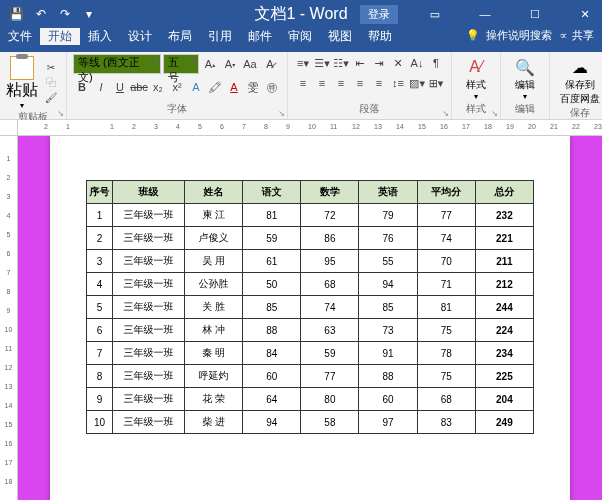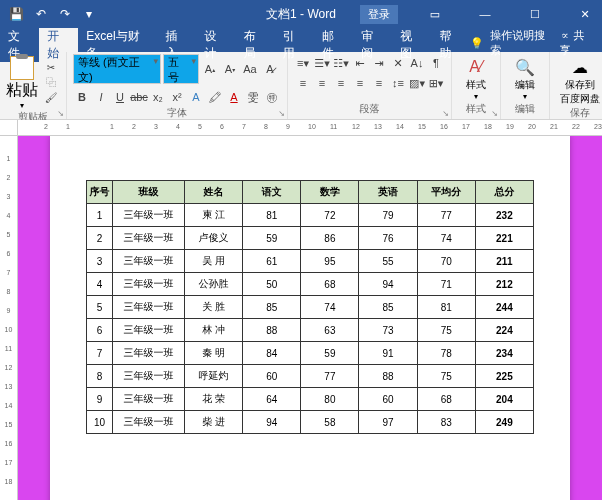--- a/index.html
+++ b/index.html
@@ -1,40 +1,40 @@
 <!DOCTYPE html>
 <html><head>
 <meta charset="utf-8">
 <style>
 *{margin:0;padding:0;box-sizing:border-box;font-family:"Microsoft YaHei","SimSun",sans-serif}
 body{background:#fff;width:602px;height:500px;overflow:hidden;font-size:11px}
 .titlebar{height:28px;background:#2b579a;color:#fff;display:flex;align-items:center;position:relative}
 .qat{display:flex;gap:2px;padding-left:6px;align-items:center}
 .qat-btn{width:22px;height:22px;display:flex;align-items:center;justify-content:center;color:#fff;font-size:12px}
-.doctitle{position:absolute;left:50%;transform:translateX(-50%);font-size:12px}
+.doctitle{position:absolute;left:50%;transform:translateX(-50%);font-size:16px}
 .win-controls{margin-left:auto;display:flex;align-items:center;gap:16px}
 .win-btn{width:34px;height:28px;display:flex;align-items:center;justify-content:center;font-size:11px}
 .login-badge{background:#4a78b8;padding:2px 8px;font-size:11px;margin-right:4px}
 .menubar{height:24px;background:#2b579a;display:flex;align-items:flex-start;color:#fff;font-size:12px}
 .menu-tab{padding:0 8px;display:flex;align-items:center;cursor:pointer}
 .menu-tab.file{background:#2b579a}
 .menu-tab.active{background:#f3f3f3;color:#2b579a}
 .menu-spacer{flex:1}
 .menu-right{display:flex;align-items:center;gap:6px;padding-right:8px;font-size:11px}
 .ribbon{height:68px;background:#f3f3f3;border-bottom:1px solid #d4d4d4;display:flex;font-size:11px}
 .rgroup{border-right:1px solid #e0e0e0;padding:2px 6px 2px 6px;display:flex;flex-direction:column;position:relative}
 .rgroup-label{text-align:center;font-size:10px;color:#666;margin-top:auto;padding-bottom:1px}
 .rgroup-body{display:flex;gap:4px;flex:1}
 .paste-big{display:flex;flex-direction:column;align-items:center;width:32px}
 .paste-icon{width:24px;height:24px;background:#fff;border:1px solid #d4a03c;position:relative;margin-top:2px}
 .paste-icon::before{content:"";position:absolute;top:-3px;left:5px;width:12px;height:5px;background:#888;border-radius:2px}
 .mini-col{display:flex;flex-direction:column;gap:1px;justify-content:center}
 .mini-btn{width:18px;height:14px;display:flex;align-items:center;justify-content:center;font-size:10px;color:#444}
 .font-row{display:flex;gap:2px;align-items:center;margin-bottom:2px}
-.font-sel{height:30px;border:1px solid #ccc;background:#0ea5e9;font-size:11px;padding:0 14px 0 4px;position:relative}
+.font-sel{height:20px;border:1px solid #ccc;background:#4d7c0f;font-size:11px;padding:0 14px 0 4px;position:relative}
 .font-sel::after{content:"▾";position:absolute;right:2px;top:1px;font-size:9px;color:#666}
 .fsel-name{width:88px}
 .fsel-size{width:36px}
 .btn-row{display:flex;gap:1px}
 .rbtn{width:18px;height:18px;display:flex;align-items:center;justify-content:center;font-size:11px;color:#444}
 .para-col{display:flex;flex-direction:column;gap:2px}
 .big-btn{display:flex;flex-direction:column;align-items:center;width:36px;padding-top:2px;font-size:10px}
 .big-btn .ic{width:22px;height:22px;display:flex;align-items:center;justify-content:center;font-size:16px}
 .ruler-h{height:16px;background:#fff;border-bottom:1px solid #ccc;position:relative;font-size:7px;color:#666;overflow:hidden;display:flex}
 .ruler-v{width:18px;background:#fff;border-right:1px solid #ccc;font-size:7px;color:#666;overflow:hidden}
@@ -68,21 +68,20 @@
     <div class="win-btn">▭</div>
     <div class="win-btn">—</div>
     <div class="win-btn">☐</div>
     <div class="win-btn">✕</div>
   </div>
 </div>
 
 <div class="menubar">
   <div class="menu-tab file">文件</div>
   <div class="menu-tab active">开始</div>
-  <div class="menu-tab">Excel与财务</div>
   <div class="menu-tab">插入</div>
   <div class="menu-tab">设计</div>
   <div class="menu-tab">布局</div>
   <div class="menu-tab">引用</div>
   <div class="menu-tab">邮件</div>
   <div class="menu-tab">审阅</div>
   <div class="menu-tab">视图</div>
   <div class="menu-tab">帮助</div>
   <div class="menu-spacer"></div>
   <div class="menu-right">

